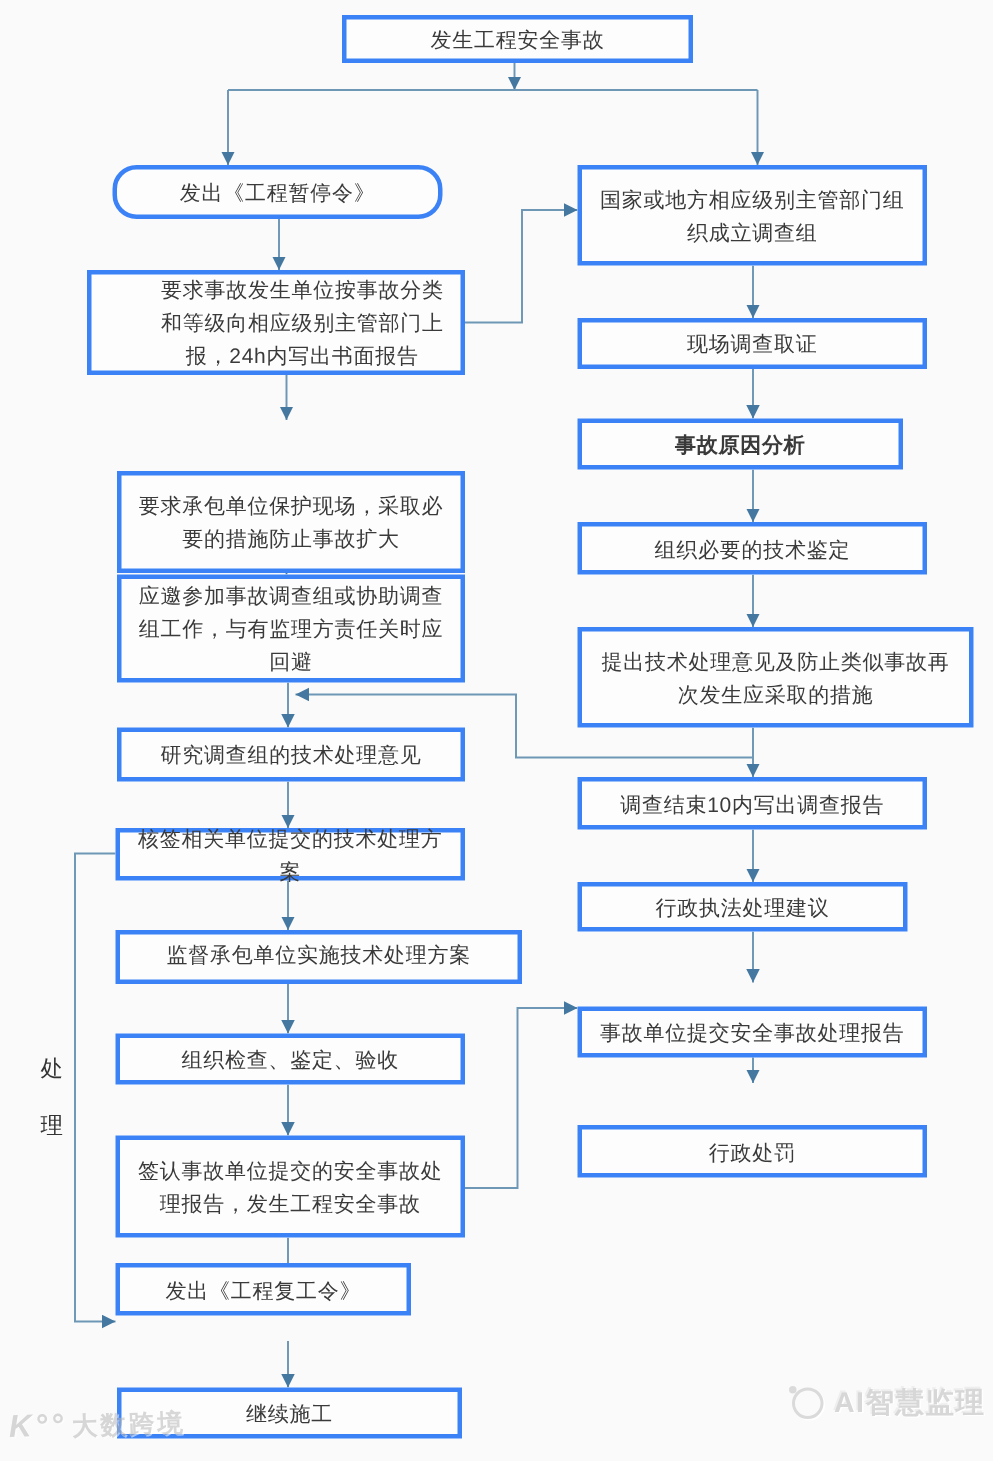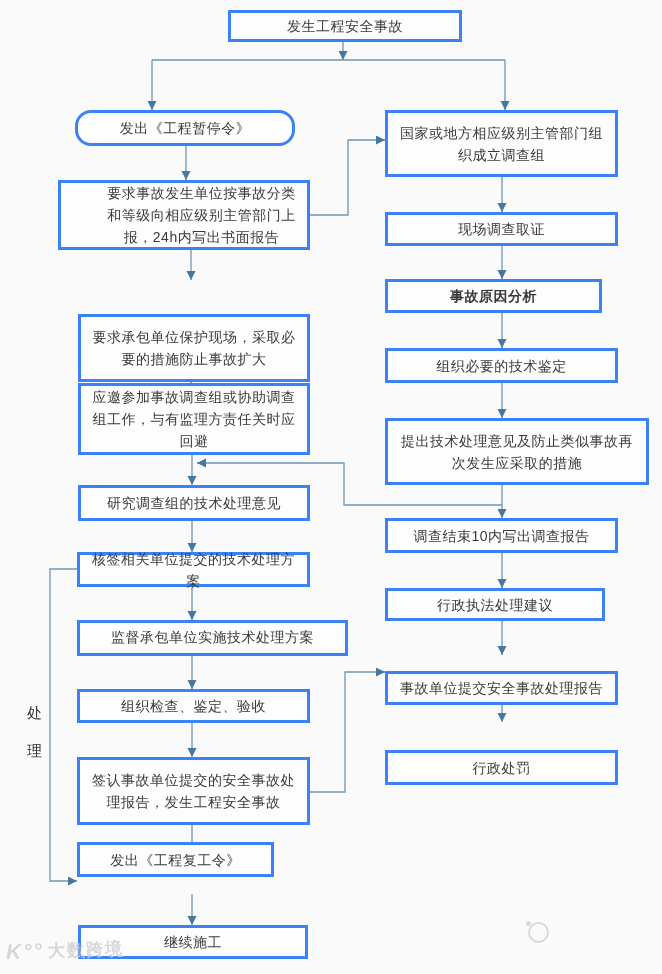--- a/index.html
+++ b/index.html
@@ -167,15 +167,16 @@
   <div class="node" style="left:385px; top:722px; width:233px; height:35px;margin-top:28px;">行政处罚</div>
 
   <div class="side-label">处理</div>
 
   <div class="wm wm-left">
     <span class="wm-logo-k">K°°</span>
     <span>大数跨境</span>
   </div>
   <div class="wm wm-right">
     <span class="wm-circle"></span>
+    <span>AI智慧监理</span>
   </div>
 
 </div>
 
 </body></html>

